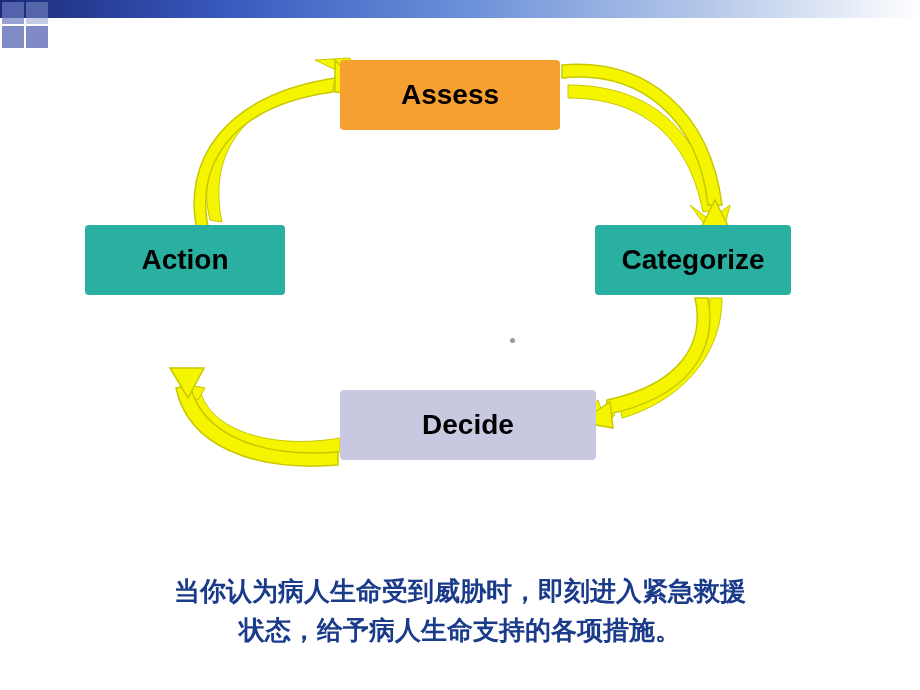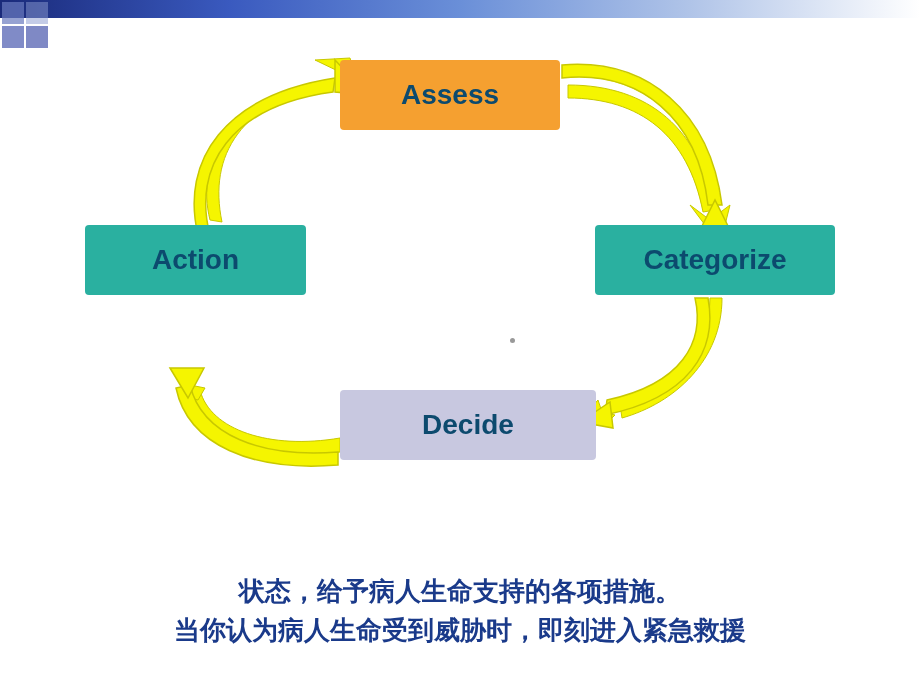--- a/index.html
+++ b/index.html
@@ -81,52 +81,52 @@
     }
 
     
     .label-box {
       position: absolute;
       display: flex;
       align-items: center;
       justify-content: center;
       font-weight: bold;
       font-size: 28px;
-      color: #0c4a6e;
+      color: #000000;
       border-radius: 4px;
     }
 
     .box-assess {
       top: 30px;
       left: 290px;
       width: 220px;
       height: 70px;
       background: #f5a030;
     }
 
     .box-categorize {
       top: 195px;
       left: 545px;
-      width: 240px;
+      width: 196px;
       height: 70px;
       background: #2ab0a0;
     }
 
     .box-decide {
       top: 360px;
       left: 290px;
       width: 256px;
       height: 70px;
       background: #c8c8e0;
     }
 
     .box-action {
       top: 195px;
       left: 35px;
-      width: 221px;
+      width: 200px;
       height: 70px;
       background: #2ab0a0;
     }
 
     
     .arrows-svg {
       position: absolute;
       top: 0;
       left: 0;
       width: 820px;
@@ -300,15 +300,15 @@
 
   <div class="label-box box-action">
     <span>Action</span>
   </div>
 
   <div class="dot-decoration"></div>
 
 </div>
 
 <div class="bottom-text">
+  <div>当你认为病人生命受到威胁时，即刻进入紧急救援</div>
   <div>状态，给予病人生命支持的各项措施。</div>
-  <div>当你认为病人生命受到威胁时，即刻进入紧急救援</div>
 </div>
 
 </body></html>

